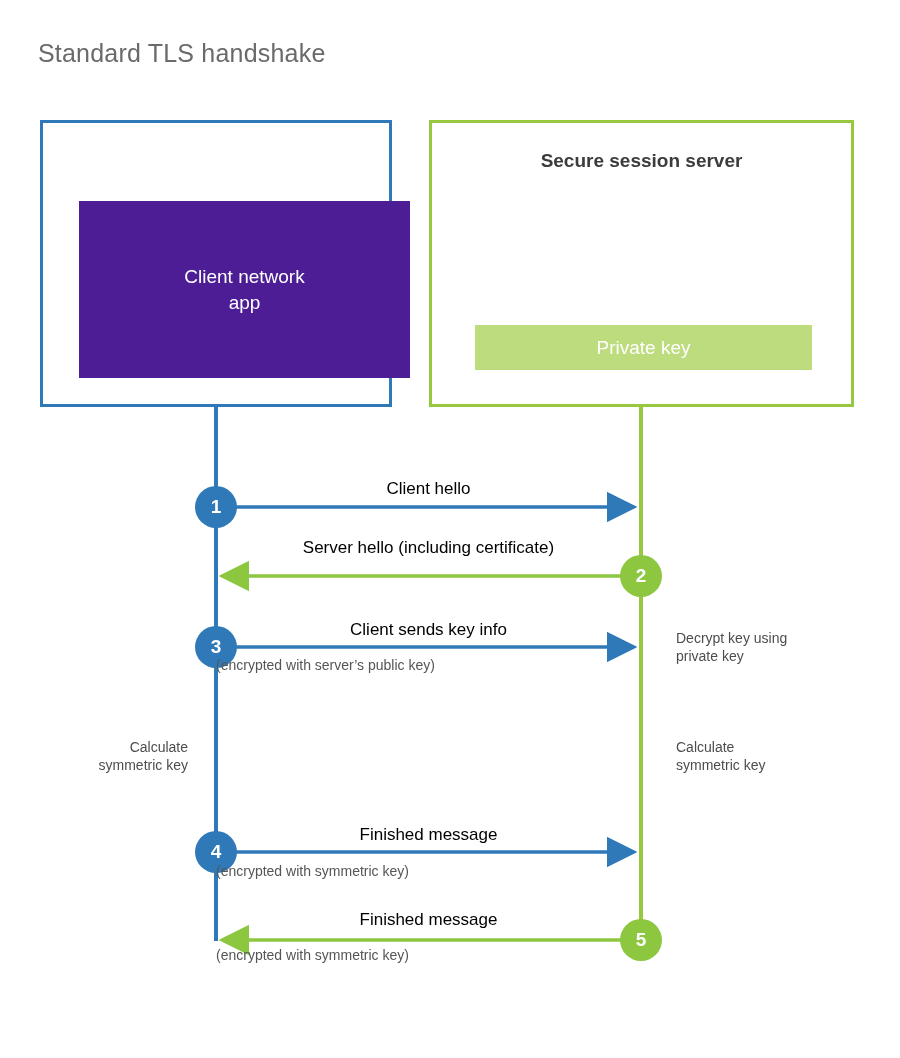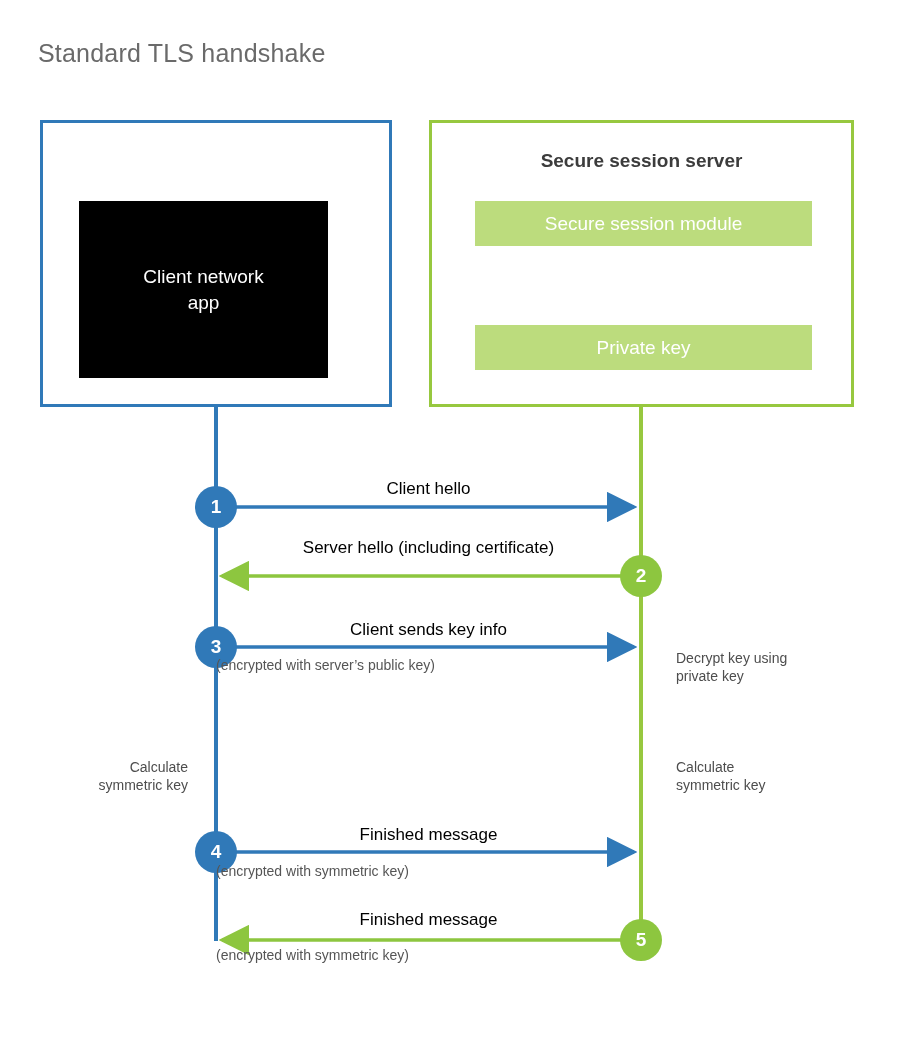--- a/index.html
+++ b/index.html
@@ -74,23 +74,23 @@
     justify-content: center;
     text-align: center;
     color: #ffffff;
     font-size: 19px;
     font-weight: 400;
     line-height: 1.35;
   }
   #client-app {
     left: 36px;
     top: 78px;
-    width: 249px;
+    width: 331px;
     height: 177px;
-    background: #000000;
+    background: #4c1d95;
   }
   .server-bar {
     left: 43px;
     width: 337px;
     height: 45px;
     background: #bcdc7d;
   }
   #server-bar-0 { top: 78px; }
   #server-bar-1 { top: 140px; }
   #server-bar-2 { top: 202px; }
@@ -166,21 +166,20 @@
   #label-5      { top: 910px; }
   #sub-5        { top: 947px; }
 
   
   .side-note {
     position: absolute;
     color: #4d4d4d;
     font-size: 14px;
     line-height: 1.25;
     font-weight: 400;
-    margin-top: 20px;
   }
   #note-decrypt {
     left: 676px;
     top: 630px;
     width: 180px;
     text-align: left;
   }
   #note-calc-client {
     left: 20px;
     top: 739px;
@@ -219,21 +218,20 @@
 </svg>
 
 <div class="title">Standard TLS handshake</div>
 
 <div id="client-box" class="party-box">
   <div id="client-app" class="inner-block">Client network<br>app</div>
 </div>
 
 <div id="server-box" class="party-box">
   <div class="party-title">Secure session server</div>
-  <div id="server-bar-0" class="inner-block server-bar">Secure session module</div>
   <div id="server-bar-2" class="inner-block server-bar">Private key</div>
 </div>
 
 <div id="lifeline-client" class="lifeline"></div>
 <div id="lifeline-server" class="lifeline"></div>
 
 <div id="step-1" class="step-circle blue">1</div>
 <div id="step-2" class="step-circle green">2</div>
 <div id="step-3" class="step-circle blue">3</div>
 <div id="step-4" class="step-circle blue">4</div>

